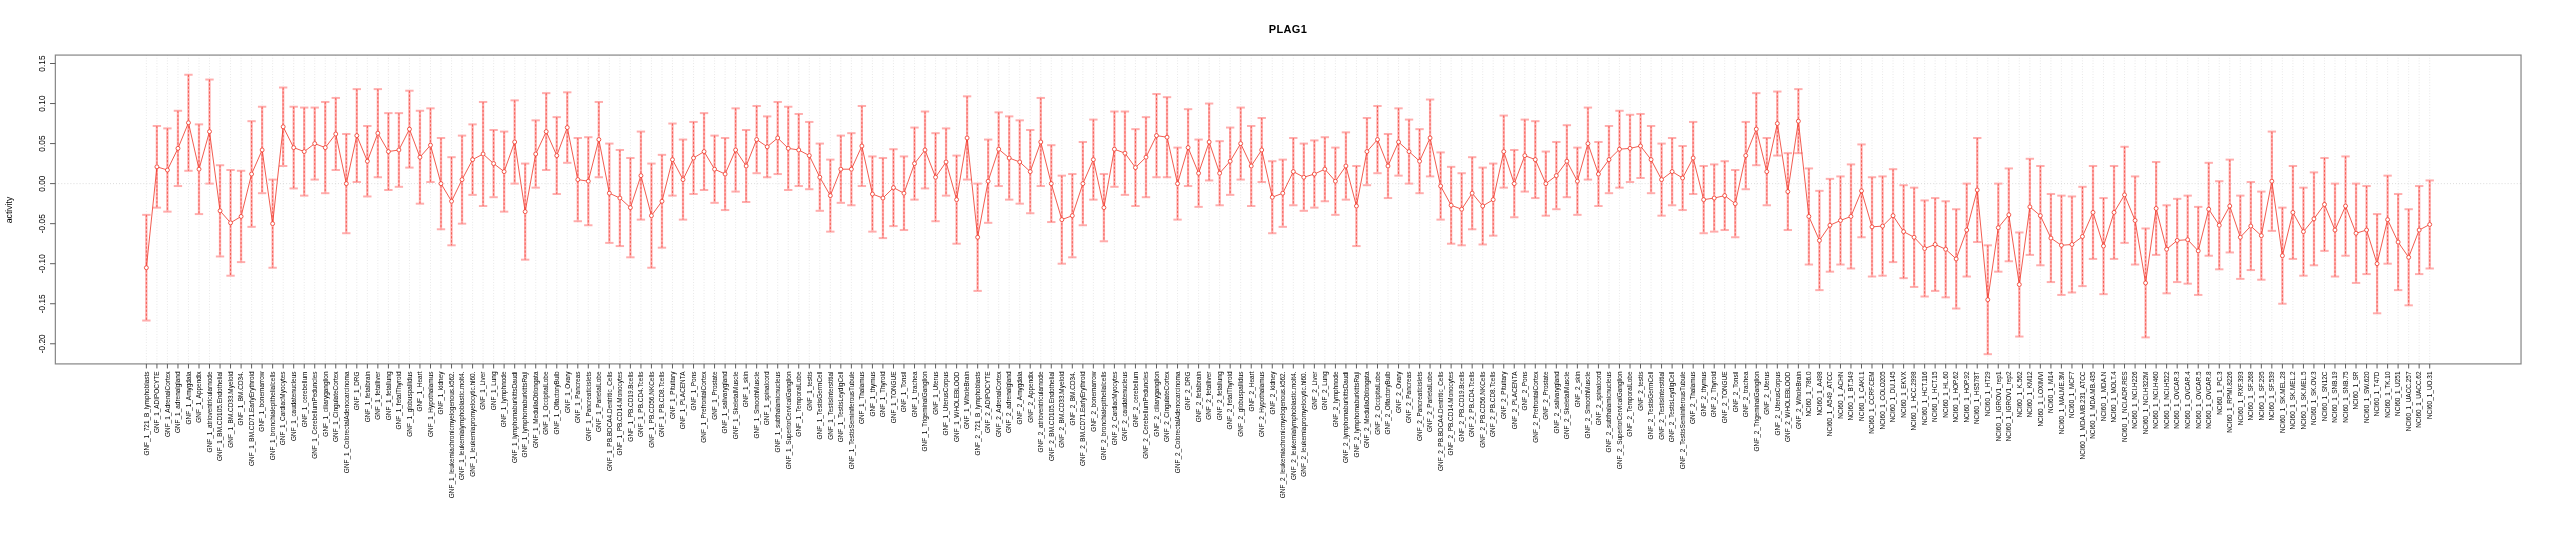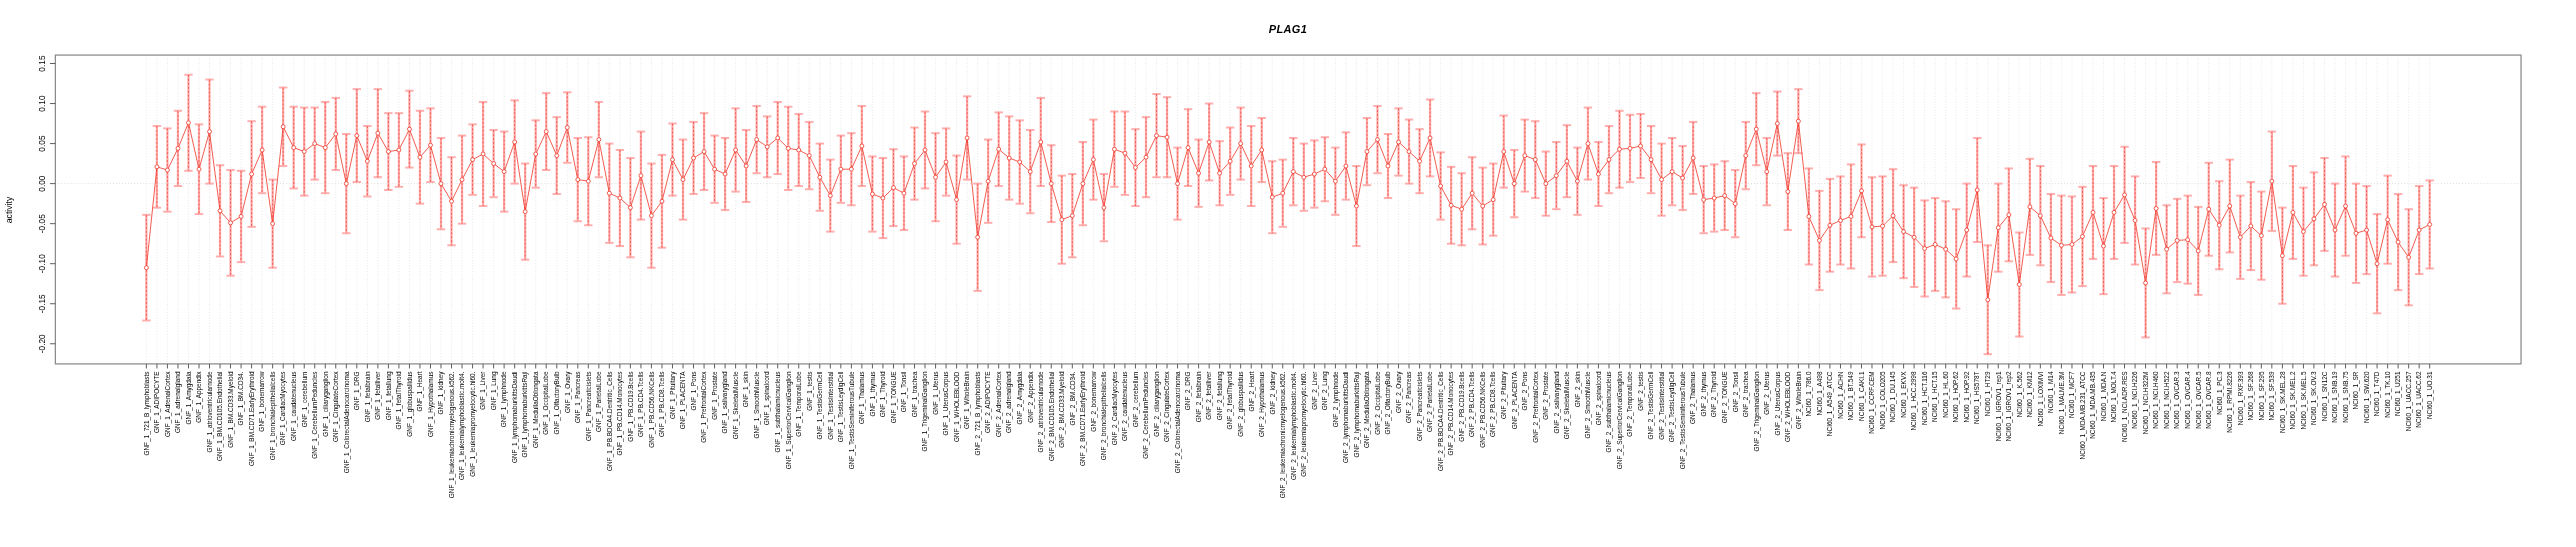--- a/index.html
+++ b/index.html
@@ -1,17 +1,17 @@
 <!DOCTYPE html>
 <html style="font-size:12px"><head>
 <meta charset="utf-8">
 <style>
   html,body{margin:0;padding:0;background:#ffffff;}
   body{width:2576px;height:547px;position:relative;font-family:"Liberation Sans","DejaVu Sans",sans-serif;overflow:hidden;}
-  #chart-title{position:absolute;left:0;top:23px;width:2576px;text-align:center;font-size:11px;font-weight:bold;color:#000;letter-spacing:0.4px;font-style:italic;}
+  #chart-title{position:absolute;left:0;top:23px;width:2576px;text-align:center;font-size:11px;font-weight:bold;color:#000;letter-spacing:0.4px;}
   #y-label-wrap{position:absolute;left:-1.5px;top:210px;width:0;height:0;}
   #y-label{position:absolute;transform:translate(-50%,-50%) rotate(-90deg);font-size:8.7px;color:#000;white-space:nowrap;left:10.6px;top:0;}
   svg{position:absolute;left:0;top:0;font-family:inherit;}
   text{fill:#000;}
 </style>
 </head>
 <body>
 
 <div id="chart-title">PLAG1</div>
 <div id="y-label-wrap">

